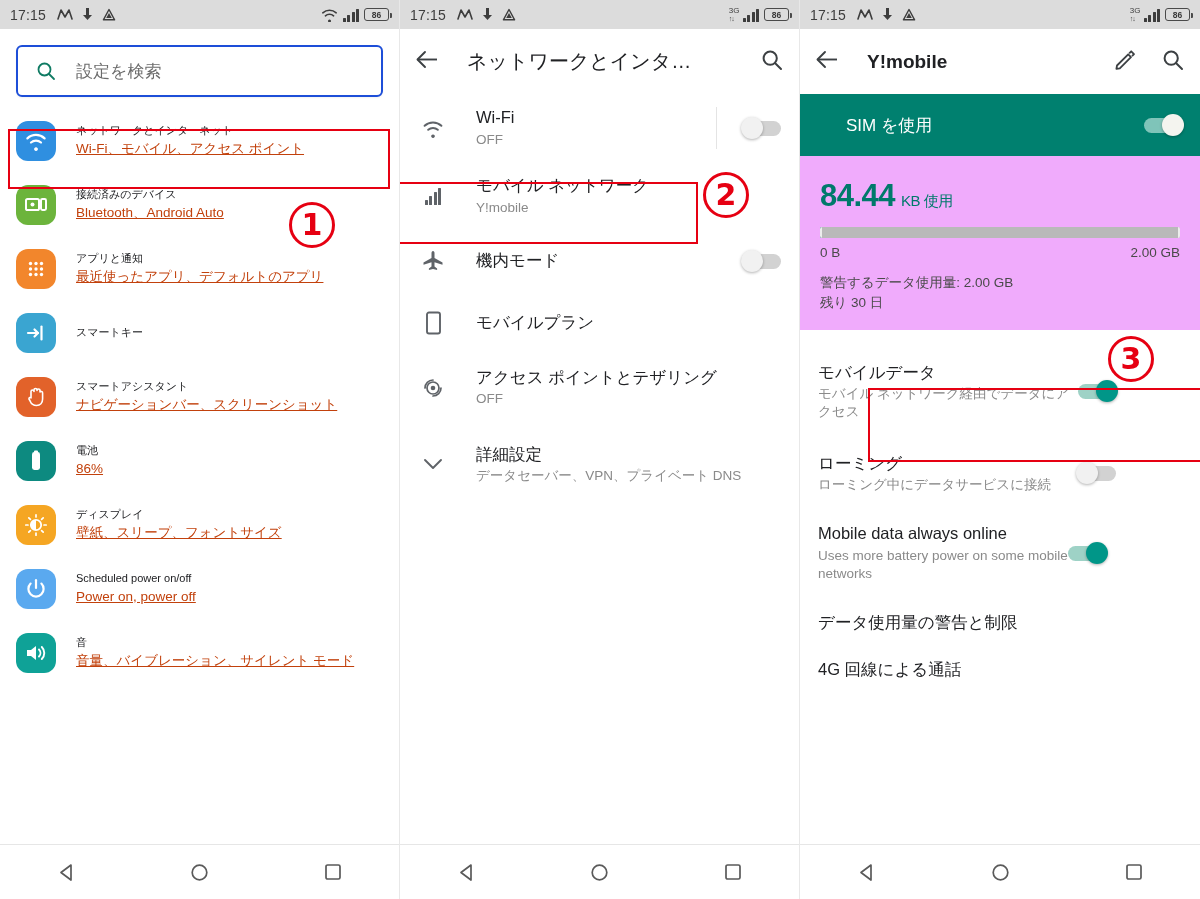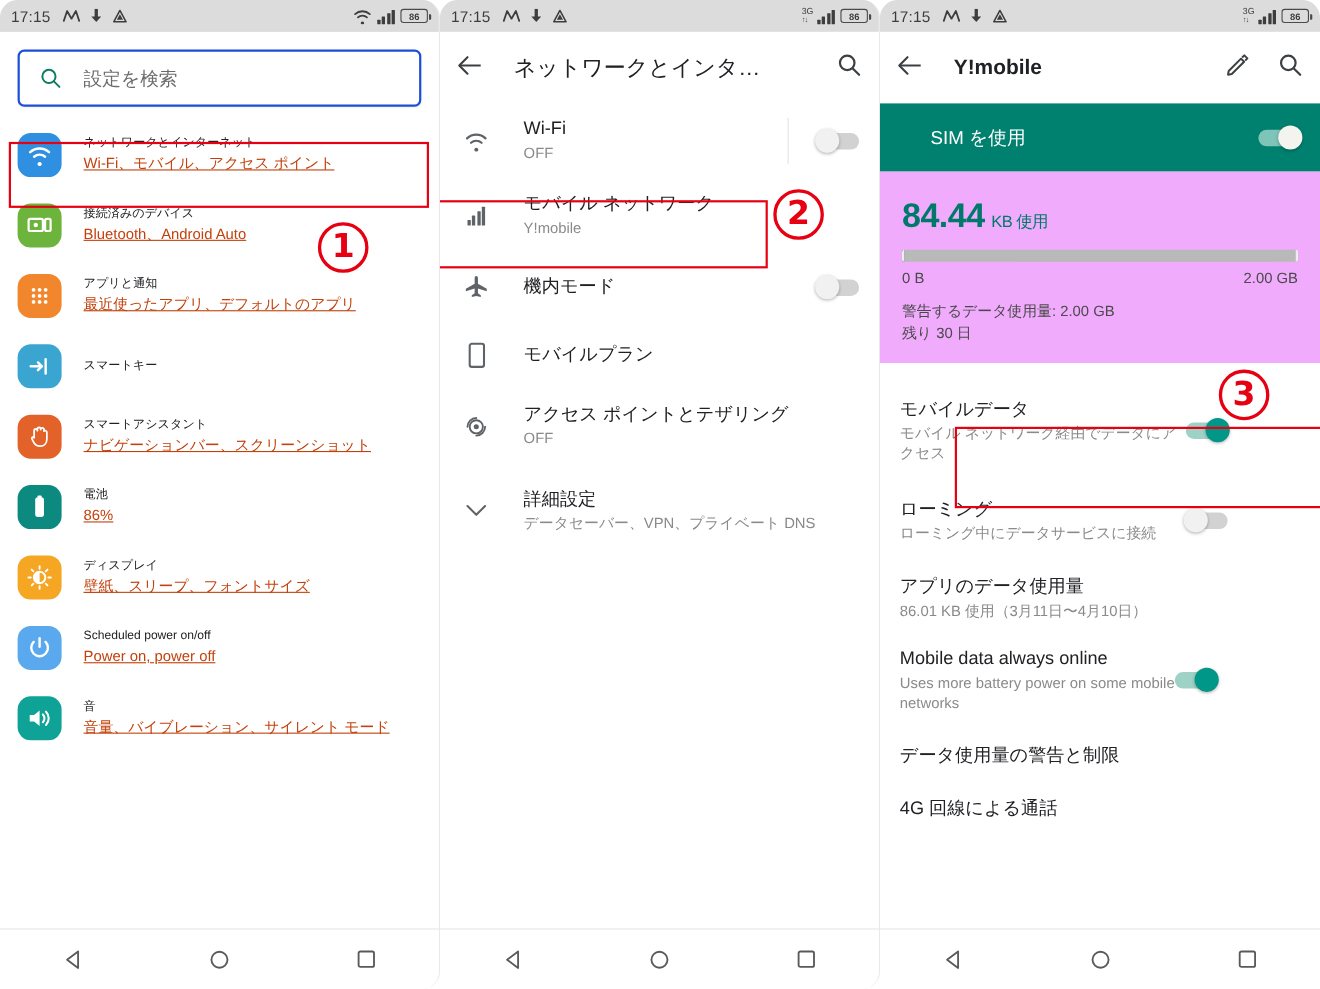--- a/index.html
+++ b/index.html
@@ -3,21 +3,21 @@
 <meta charset="utf-8">
 <style>
   * { box-sizing: border-box; margin: 0; padding: 0; }
   body {
     width: 1200px; height: 899px;
     font-family: "Liberation Sans", "DejaVu Sans", sans-serif;
     background: #fff; overflow: hidden;
   }
   .screens { display: flex; width: 1200px; height: 899px; }
   .screen { width: 400px; height: 899px; position: relative; background: #fff;
-            border-right: 1px solid #e8e8e8; overflow: hidden; border-radius: 16px; }
+            border-right: 1px solid #e8e8e8; overflow: hidden; }
   .screen:last-child { border-right: none; }
 
   
   .statusbar { height: 29px; background: #dcdcdc; display: flex; align-items: center;
                padding: 0 10px; font-size: 13.5px; color: #3d3d3d; }
   .sb-time { font-size: 14px; letter-spacing: .2px; }
   .sb-left-icons { display: flex; align-items: center; gap: 9px; margin-left: 11px; }
   .sb-spacer { flex: 1; }
   .sb-right { display: flex; align-items: center; gap: 5px; }
   .batt { border: 1.6px solid #4a4a4a; border-radius: 3px; width: 25px; height: 13px;
@@ -578,26 +578,20 @@
       <div class="row2" style="padding:14px 18px;min-height:76px">
         <span class="r2txt" style="margin-left:0;max-width:260px">
           <span class="r2title" style="display:block">ローミング</span>
           <span class="r2sub" style="display:block">ローミング中にデータサービスに接続</span>
         </span>
         <span class="tgl off">
             <span class="knob"></span>
           </span>
       </div>
 
-      <div class="row2" style="padding:12px 18px;min-height:60px">
-        <span class="r2txt" style="margin-left:0">
-          <span class="r2title" style="display:block">アプリのデータ使用量</span>
-          <span class="r2sub" style="display:block">86.01 KB 使用（3月11日〜4月10日）</span>
-        </span>
-      </div>
 
       <div class="row2" style="padding:12px 18px;min-height:72px">
         <span class="r2txt" style="margin-left:0;max-width:250px">
           <span class="r2title" style="display:block">Mobile data always online</span>
           <span class="r2sub" style="display:block">Uses more battery power on some mobile networks</span>
         </span>
         <span class="tgl on">
             <span class="knob"></span>
           </span>
       </div>

